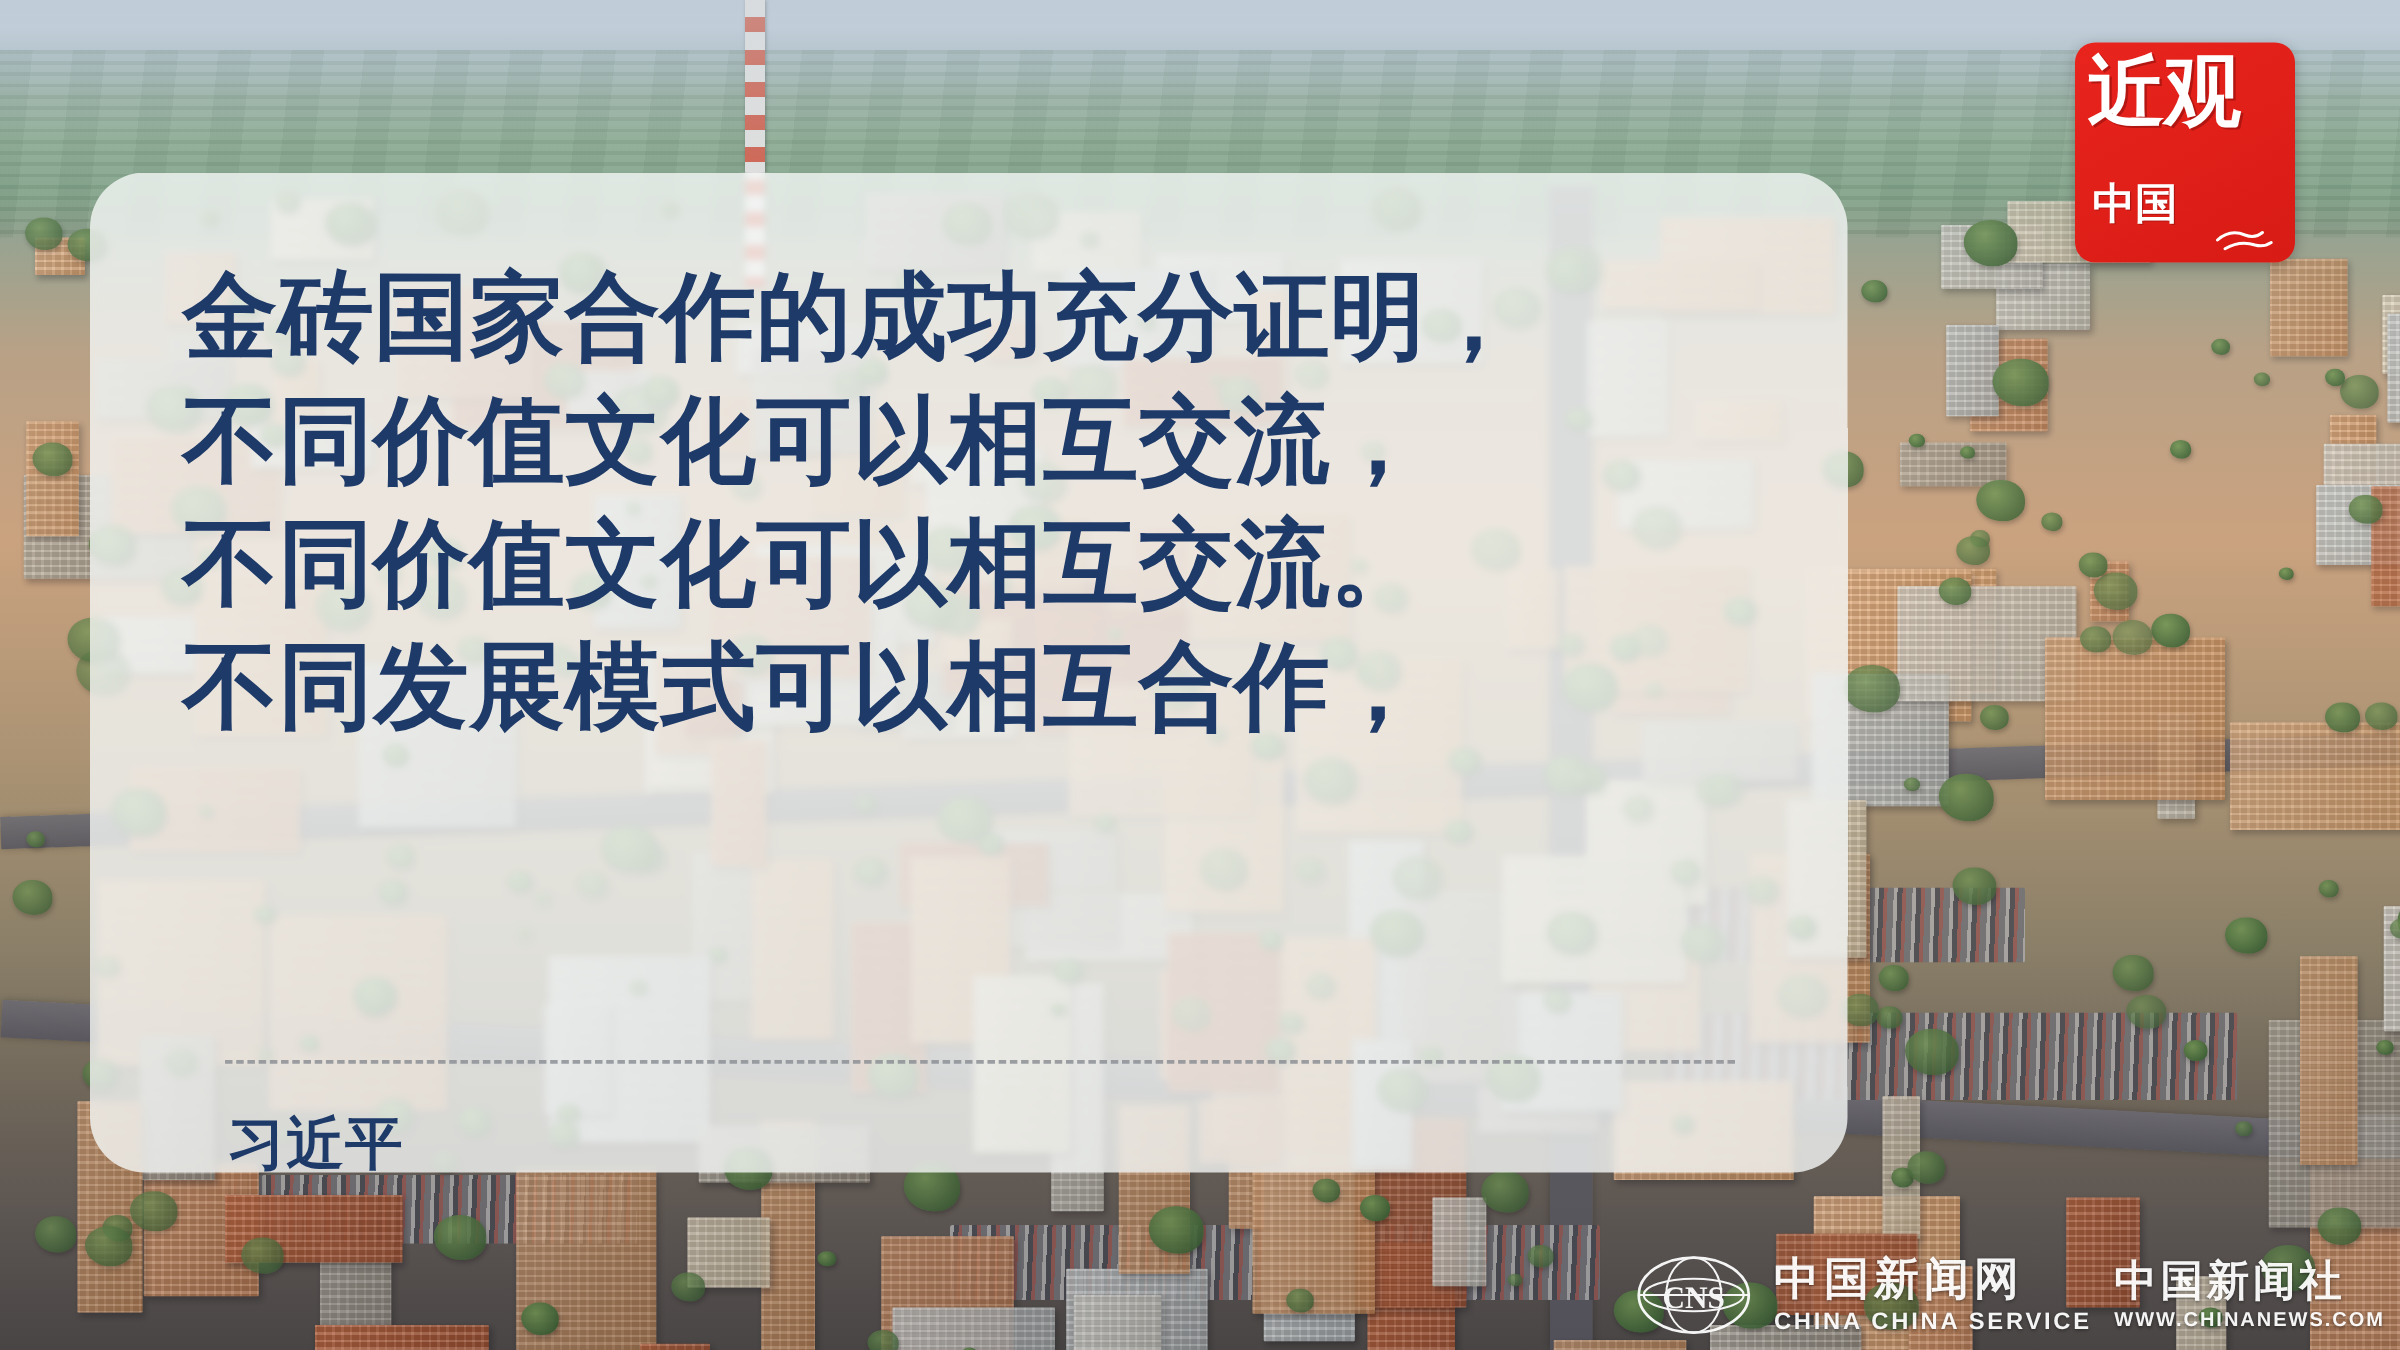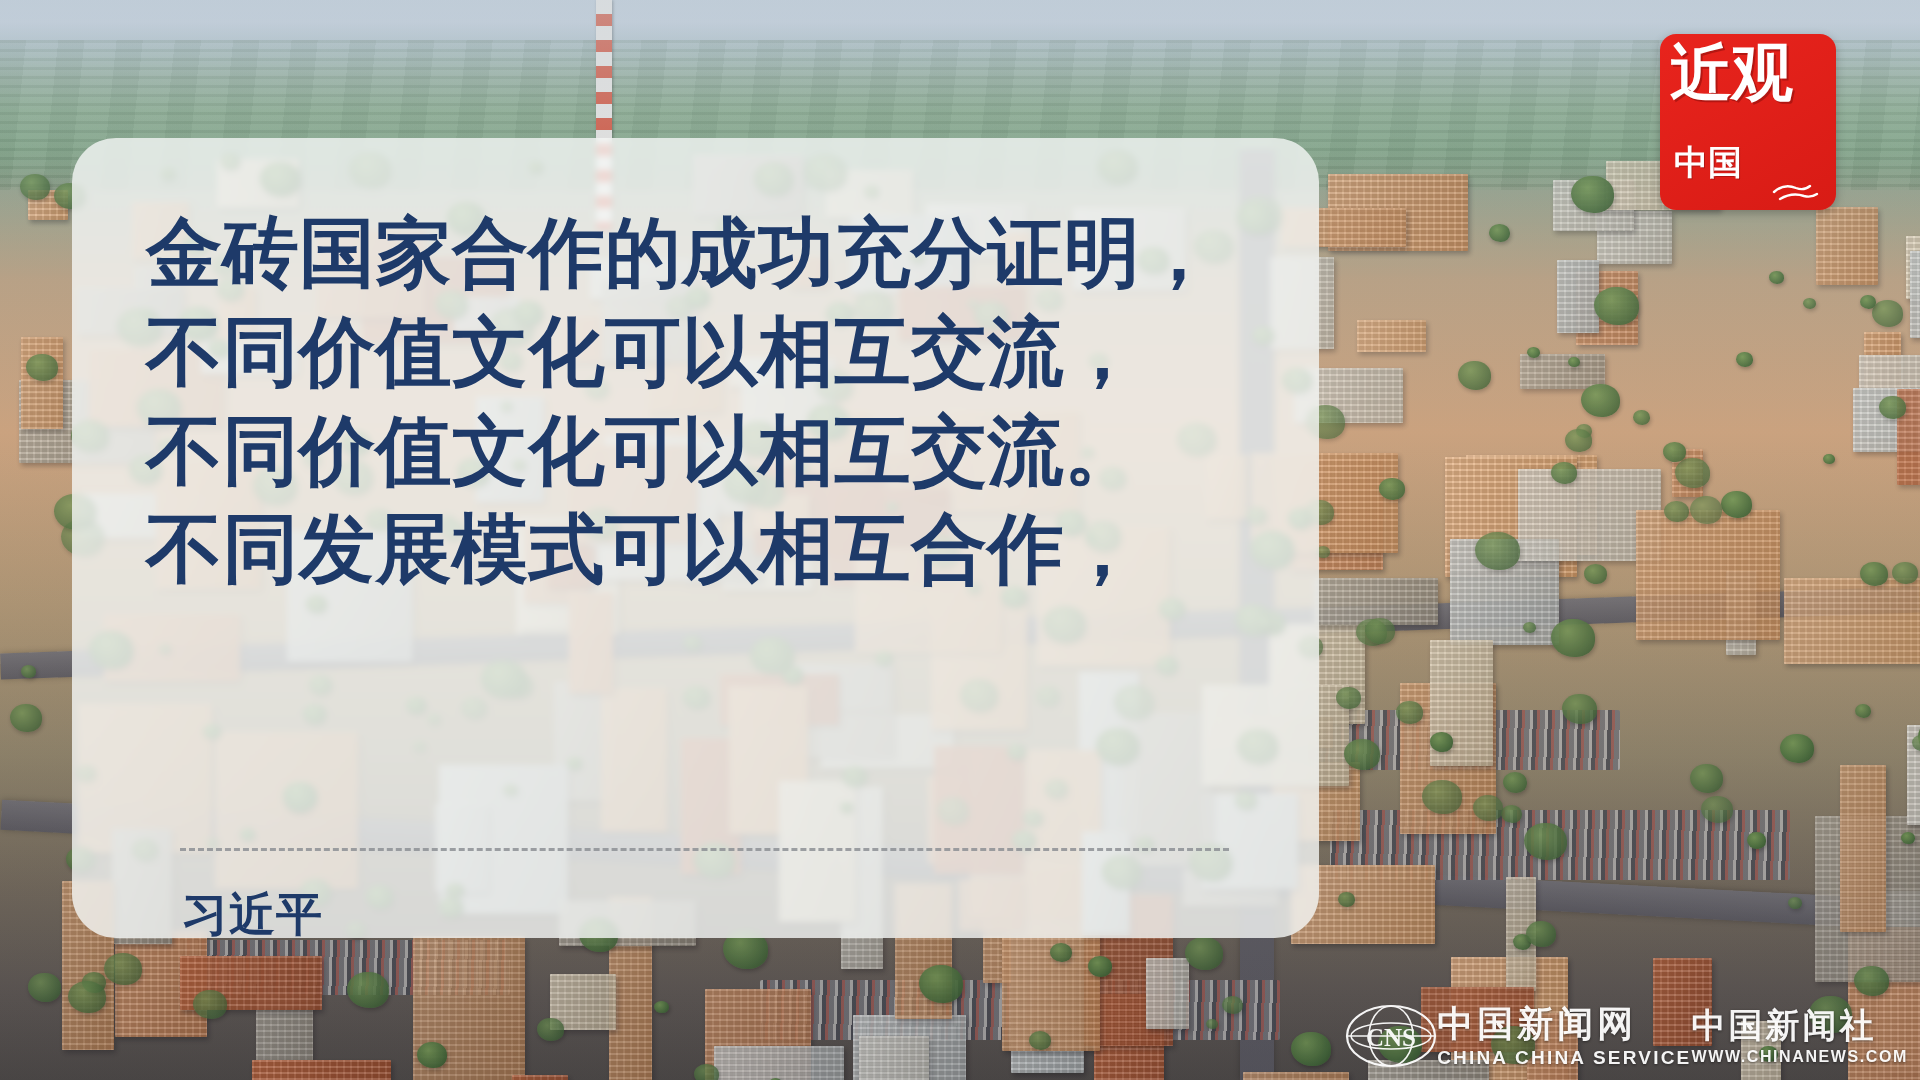--- a/index.html
+++ b/index.html
@@ -110,21 +110,21 @@
       rgba(255,225,190,.10) 40%,
       rgba(40,40,60,.10) 100%);
     pointer-events: none;
   }
 
   
   .panel {
     position: absolute;
     left: 72px;
     top: 138px;
-    width: 1247px;
+    width: 1406px;
     height: 800px;
     background: rgba(245,247,246,.80);
     border-radius: 44px 44px 44px 44px;
     backdrop-filter: blur(3px);
   }
   .panel-inner {
     position: absolute;
     inset: 0;
     padding: 66px 74px 0 74px;
     box-sizing: border-box;
@@ -212,21 +212,21 @@
     width: 56px; height: 30px;
   }
 
   
   .watermark {
     position: absolute;
     right: 12px;
     bottom: 12px;
     display: flex;
     align-items: center;
-    gap: 0;
+    gap: 18px;
     opacity: .94;
   }
   .cns-globe {
     width: 92px; height: 64px;
     flex: 0 0 auto;
   }
   .wm-col { display: flex; flex-direction: column; line-height: 1; }
   .wm-cn {
     color: #fff;
     font-size: 36px;

